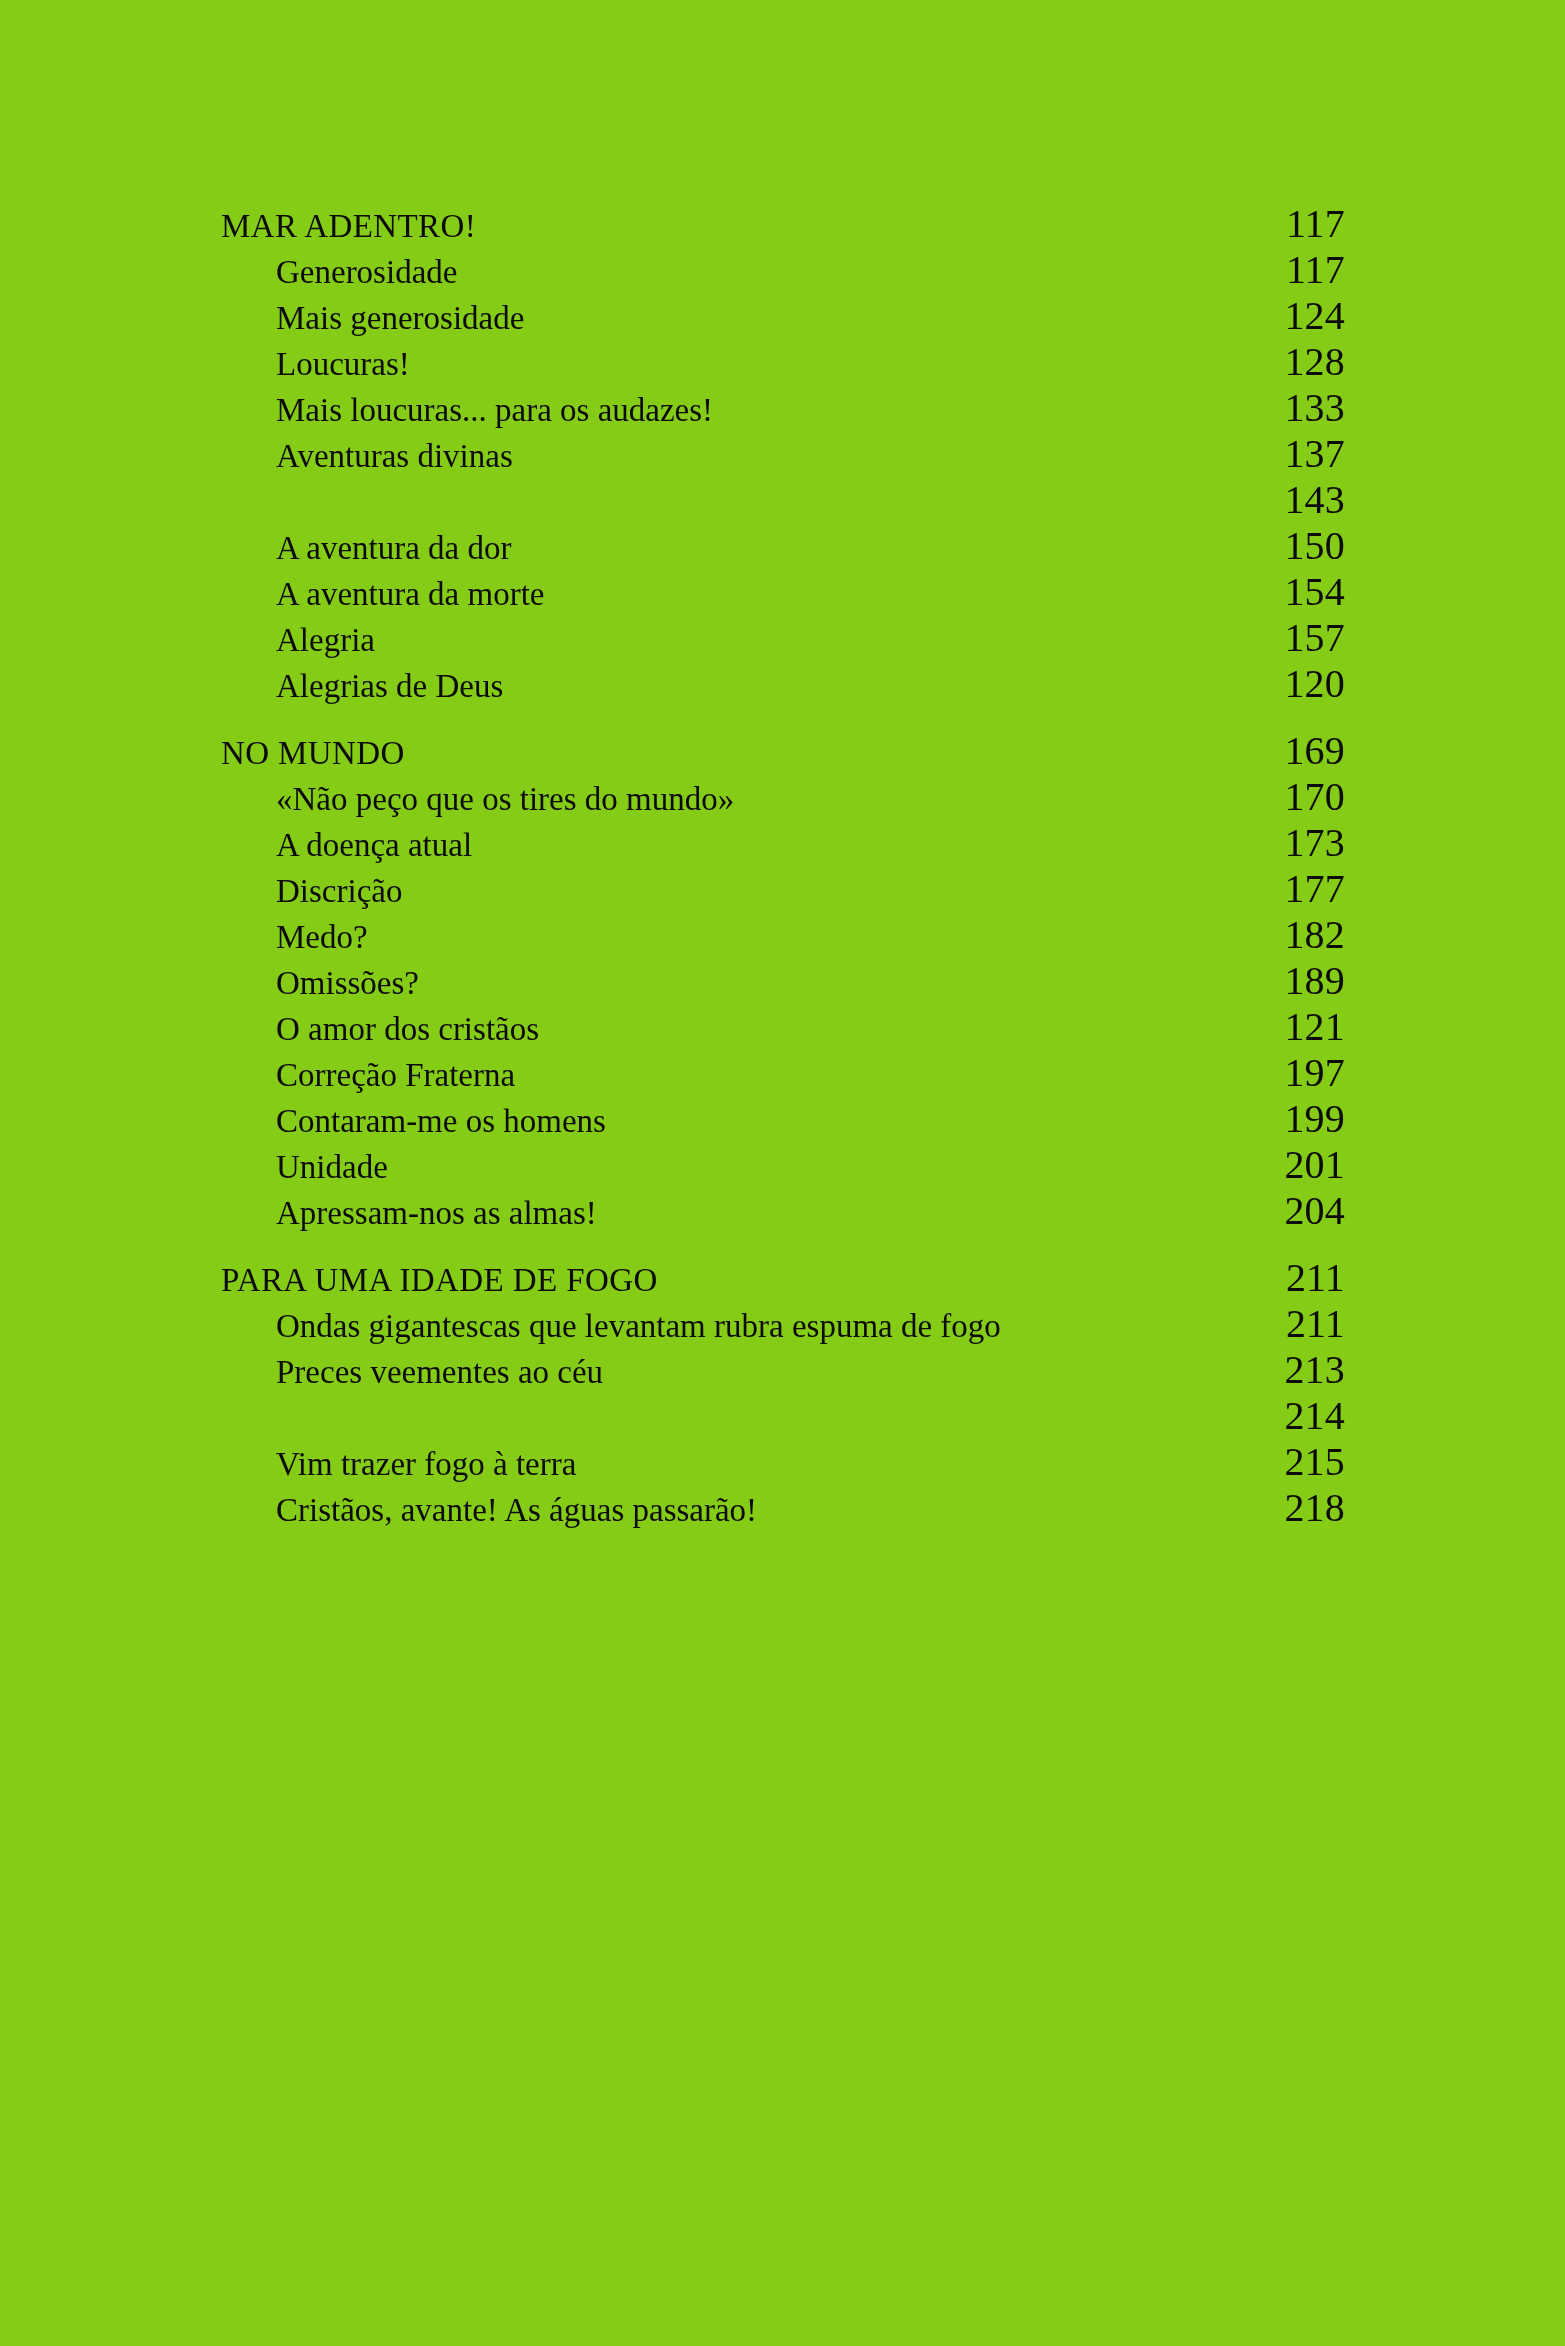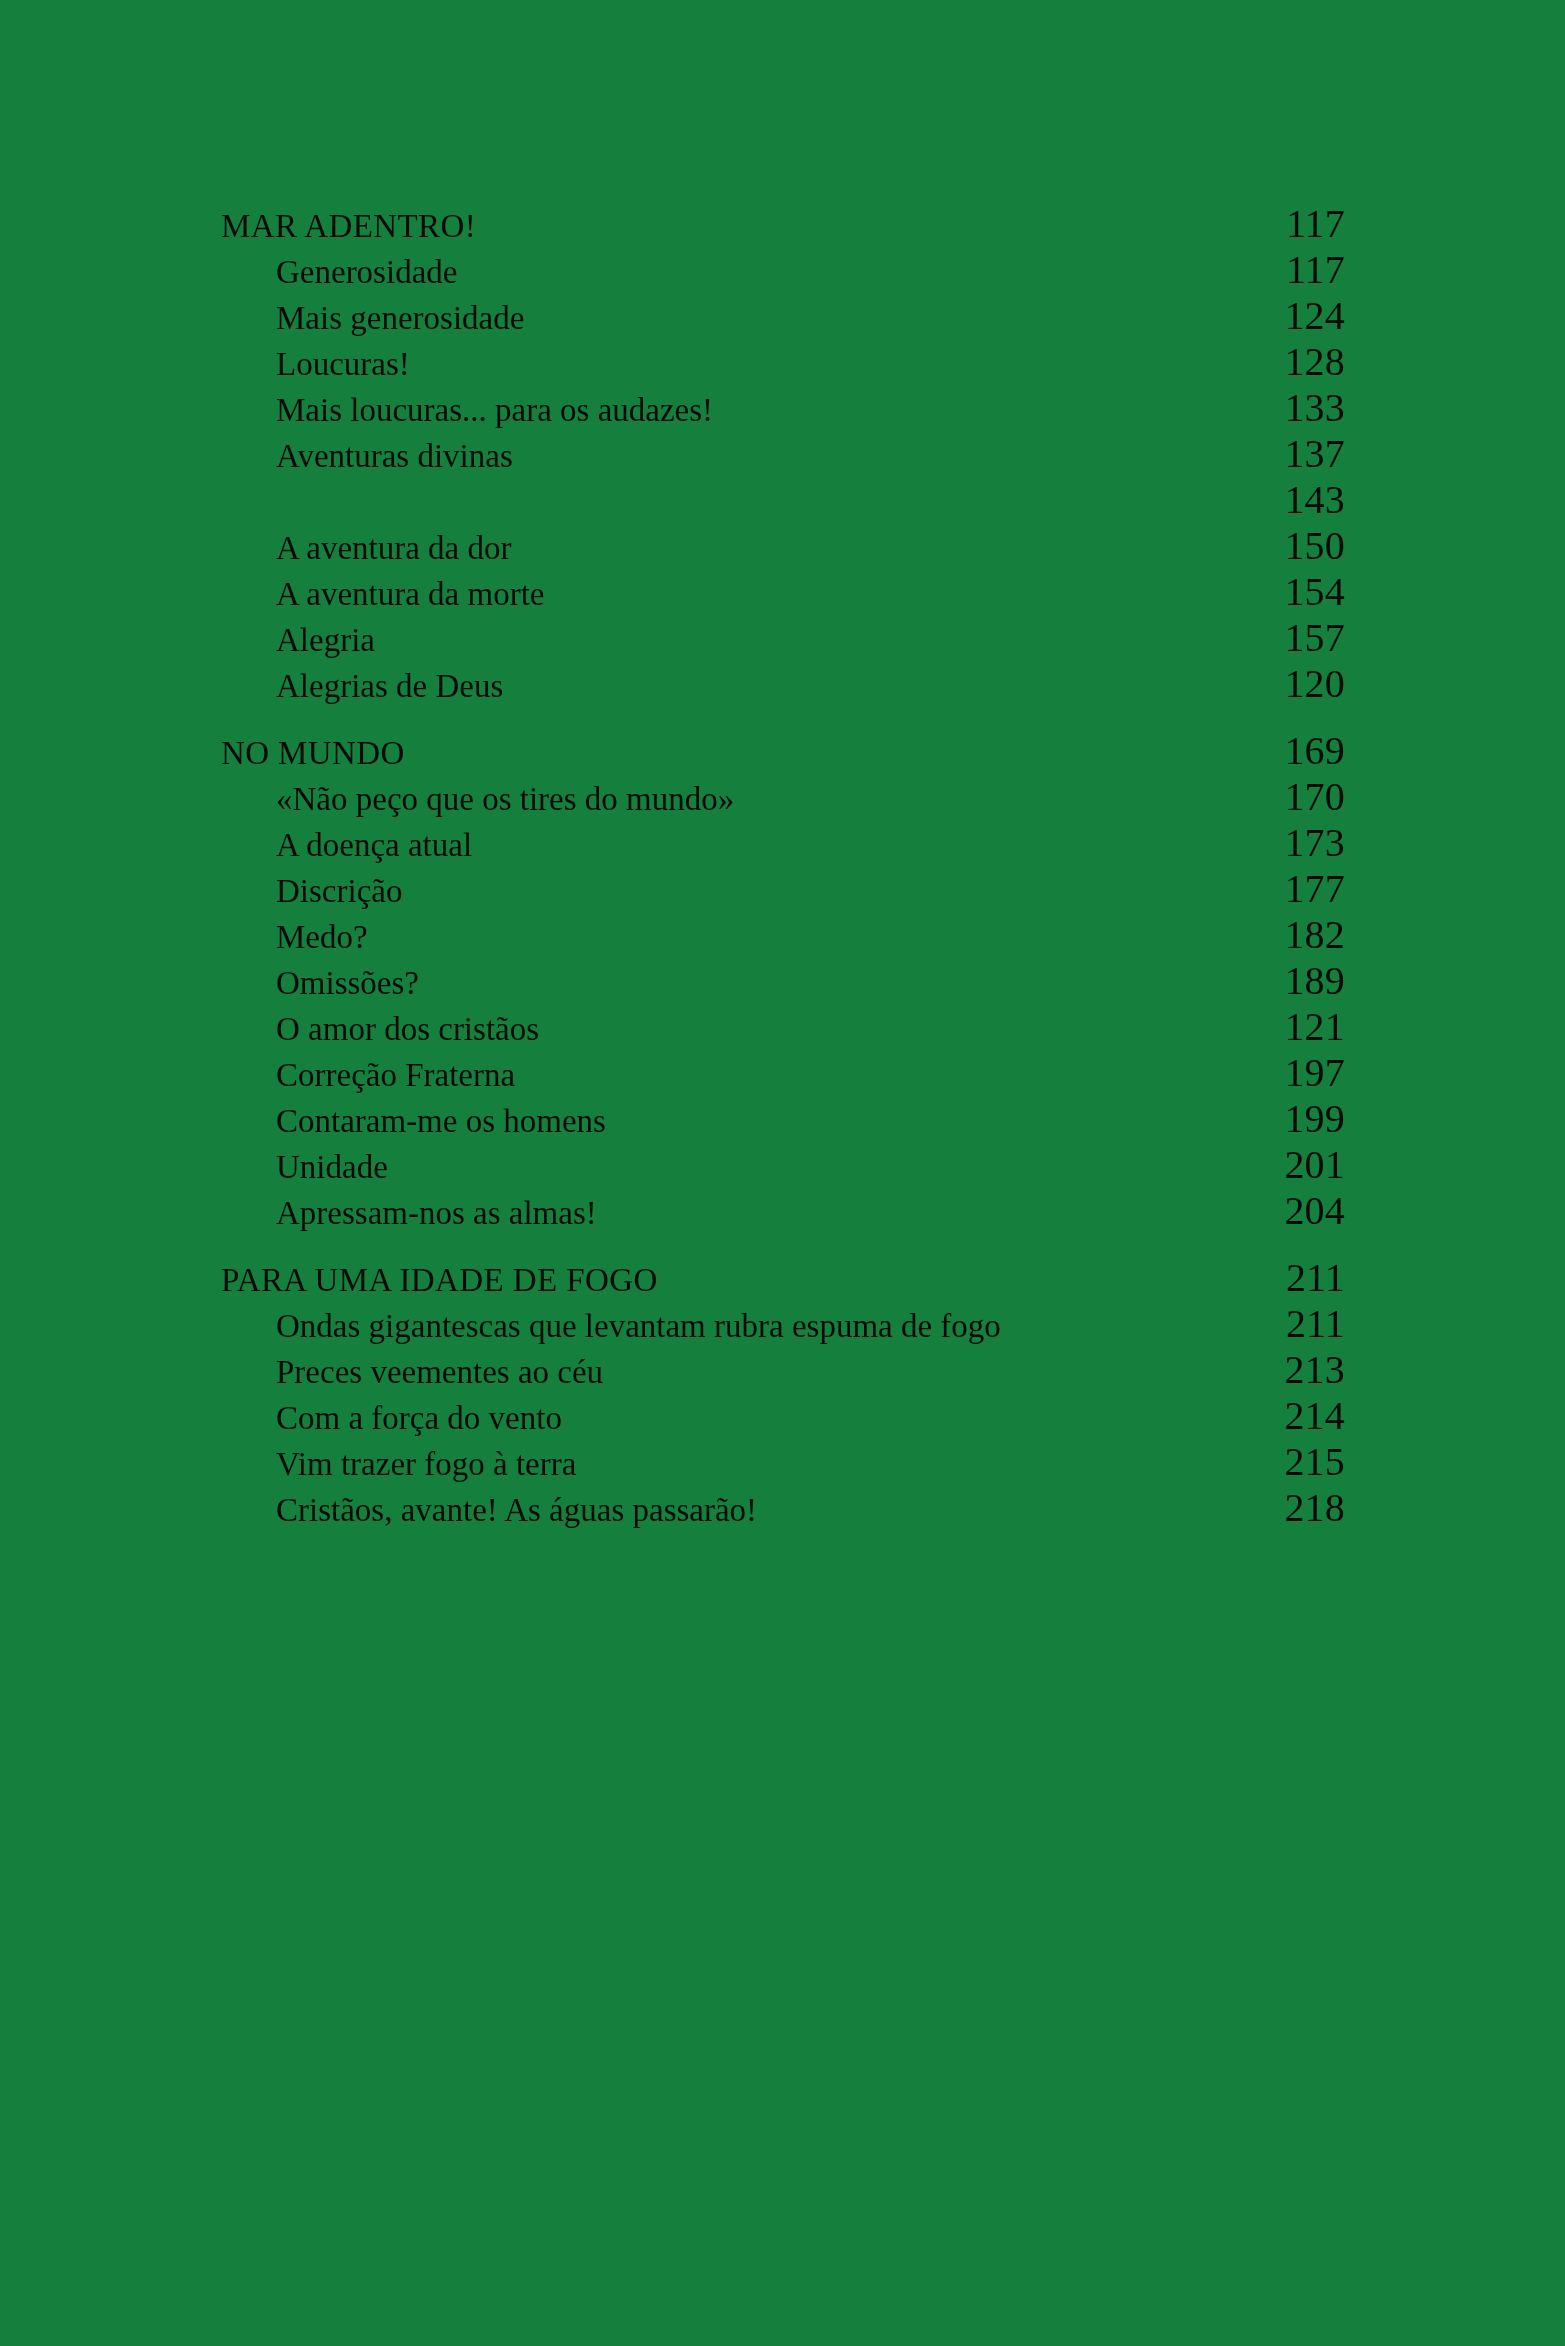--- a/index.html
+++ b/index.html
@@ -67,21 +67,21 @@
   .toc-row.entry {
     font-size: 33px;
   }
   .toc-row.entry .label {
     padding-left: 55px;
   }
 </style>
 </head>
 <body style="background: rgb(255, 255, 255); color: rgb(13, 11, 9);">
 
-<div id="toc-page" style="background: #15803d; text-decoration: underline;">
+<div id="toc-page" style="background: #84cc16; text-decoration: underline;">
   <div id="toc-body">
       <div class="toc-section">
         <div class="toc-row section-head">
           <span class="label">MAR ADENTRO!</span>
           <span class="filler"></span>
           <span class="pageno">117</span>
         </div>
         <div class="toc-row entry">
           <span class="label">Generosidade</span>
           <span class="filler"></span>
@@ -199,21 +199,20 @@
           <span class="label">Ondas gigantescas que levantam rubra espuma de fogo</span>
           <span class="filler"></span>
           <span class="pageno">211</span>
         </div>
         <div class="toc-row entry">
           <span class="label">Preces veementes ao céu</span>
           <span class="filler"></span>
           <span class="pageno">213</span>
         </div>
         <div class="toc-row entry">
-          <span class="label">Com a força do vento</span>
           <span class="filler"></span>
           <span class="pageno">214</span>
         </div>
         <div class="toc-row entry">
           <span class="label">Vim trazer fogo à terra</span>
           <span class="filler"></span>
           <span class="pageno">215</span>
         </div>
         <div class="toc-row entry">
           <span class="label">Cristãos, avante! As águas passarão!</span>

